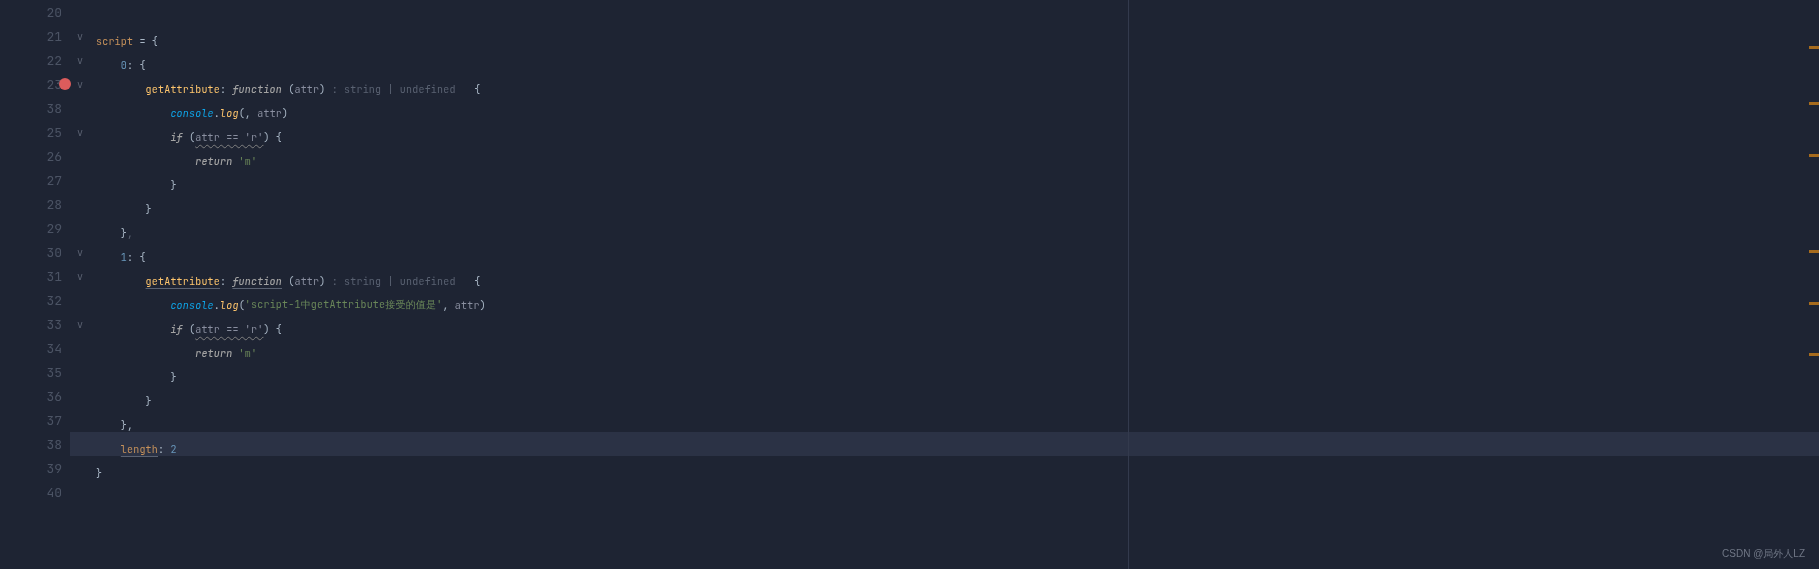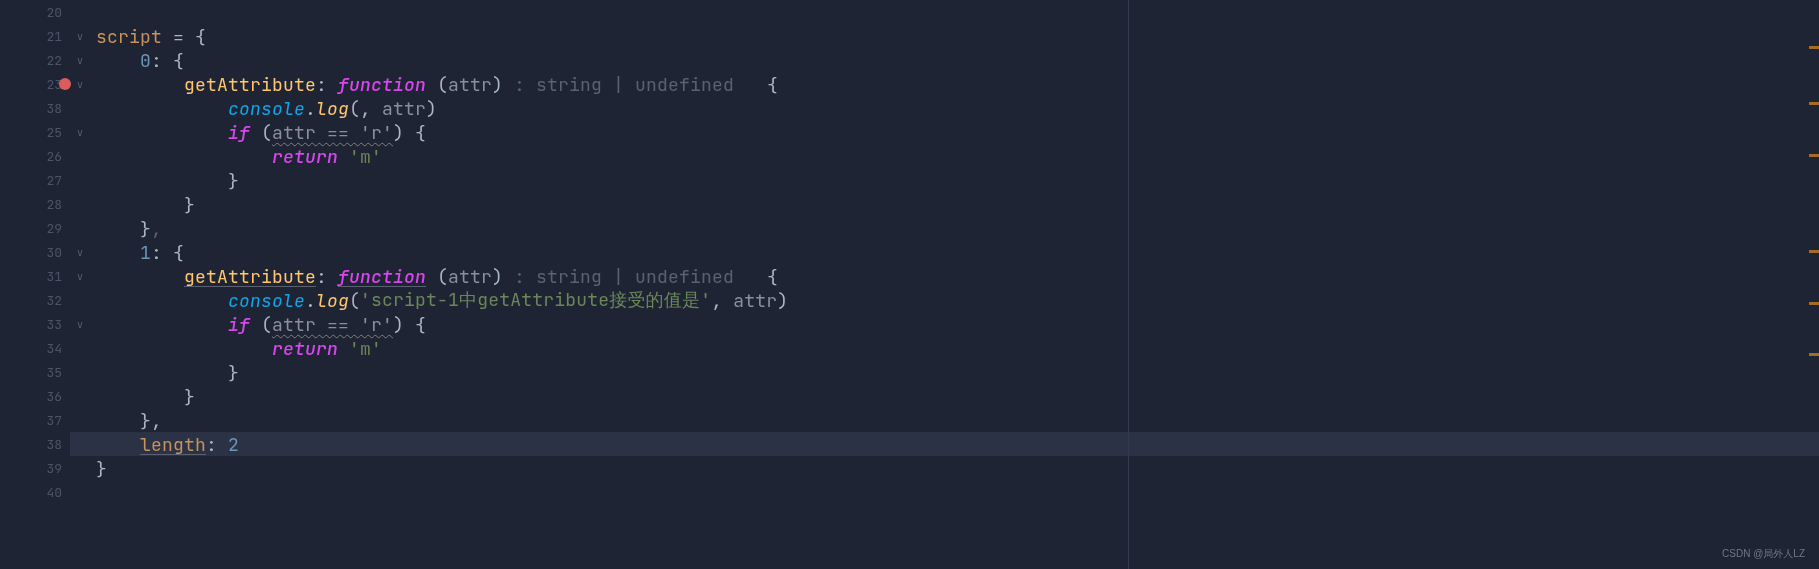--- a/index.html
+++ b/index.html
@@ -5,28 +5,28 @@
   * { margin: 0; padding: 0; box-sizing: border-box; }
   html, body { width: 1819px; height: 569px; background: #1e2433; font-family: "JetBrains Mono","Fira Code",Consolas,monospace; font-size: 14px; color: #a9b7c6; overflow: hidden; }
   .editor { position: relative; width: 100%; height: 100%; }
   .gutter { position: absolute; left: 0; top: 0; width: 70px; height: 100%; background: #1e2433; padding-left: 15px; }
   .line-row { height: 24px; display: flex; align-items: center; }
   .ln { width: 58px; text-align: right; padding-right: 8px; color: #4b5364; font-size: 13px; }
   .fold-col { position: absolute; left: 70px; top: 0; width: 20px; height: 100%; }
   .fold { width: 20px; height: 24px; display: flex; align-items: center; justify-content: center; color: #596070; font-size: 10px; cursor: pointer; }
   .bp { position: absolute; left: 44px; width: 12px; height: 12px; border-radius: 50%; background: #db5c5c; }
   .code-area { position: absolute; left: 96px; top: 0; right: 0; height: 100%; }
-  .code-line { height: 24px; display: flex; align-items: flex-end; white-space: pre; font-size: 18px; letter-spacing: 0.2px; }
+  .code-line { height: 24px; display: flex; align-items: flex-end; white-space: pre; font-size: 10px; letter-spacing: 0.2px; }
   .hl { position: absolute; left: 0; right: 0; height: 24px; background: #2b3245; z-index: 0; }
   .code-line > span { position: relative; z-index: 1; }
   .c-var { color: #c7925b; }
   .c-op { color: #a9b7c6; }
   .c-punc { color: #a9b7c6; }
   .c-num { color: #6897bb; }
-  .c-key { color: #d946ef; font-style: italic; font-weight: 500; }
+  .c-key { color: #a3a3a3; font-style: italic; font-weight: 500; }
   .c-func { color: #ffc66d; }
   .c-func-i { color: #ffc66d; font-style: italic; }
   .c-param { color: #8a8fa0; }
   .c-obj { color: #0ea5e9; font-style: italic; }
   .c-str { color: #6a8759; }
   .c-ghost { color: #5a6272; font-style: normal; }
   .c-warn { text-decoration: underline wavy #808080 1px; text-underline-offset: 3px; }
   .c-ul { text-decoration: underline solid #5a6272 1px; text-underline-offset: 3px; }
   .divider { position: absolute; top: 0; bottom: 0; left: 1128px; width: 1px; background: #333a4d; }
   .err-stripe { position: absolute; right: 0; top: 0; width: 12px; height: 100%; }

